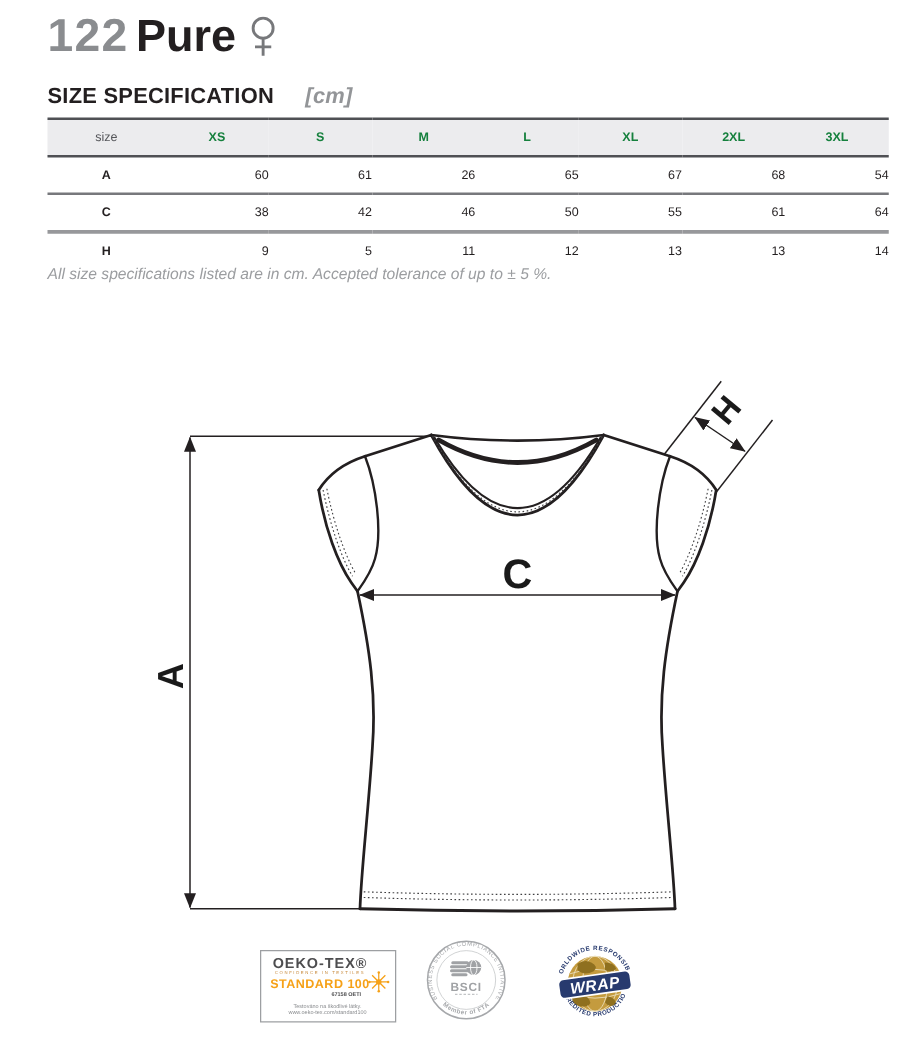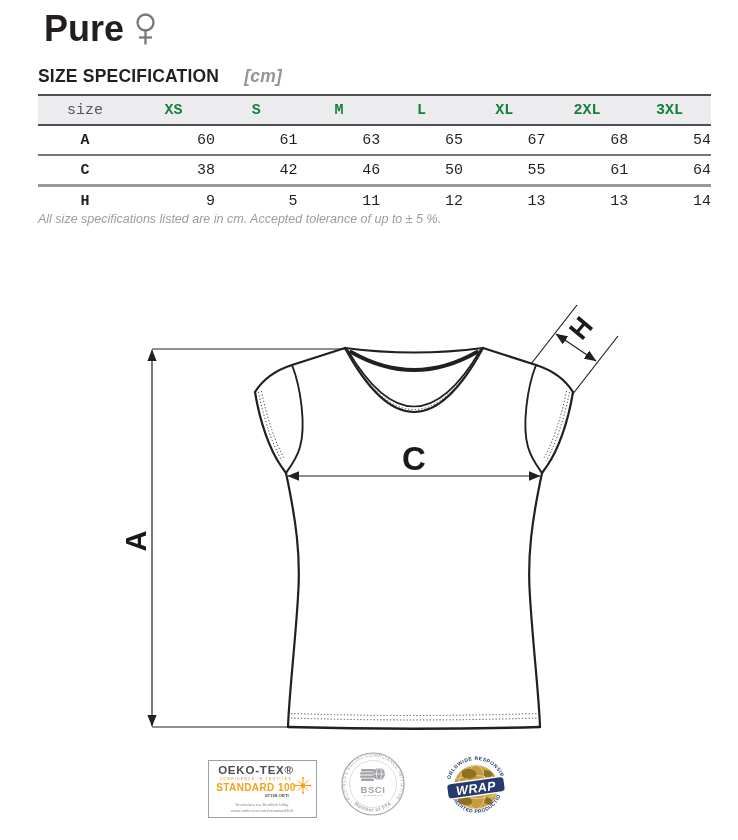--- a/index.html
+++ b/index.html
@@ -11,21 +11,21 @@
   .hdr{position:absolute;left:38px;top:8px;display:flex;align-items:baseline;}
   .hdr .num{font-size:37px;font-weight:800;color:#8a8c8f;letter-spacing:1px;}
   .hdr .name{font-size:36px;font-weight:800;color:#231f20;margin-left:6px;}
   .hdr .sym{margin-left:10px;position:relative;top:5px;}
   
   .sec{position:absolute;left:38px;top:66px;font-size:17.5px;font-weight:800;letter-spacing:.2px;}
   .sec .unit{color:#939598;margin-left:20px;font-style:italic;}
   
   table.sizes{
     position:absolute;left:38px;top:94px;width:673px;border-collapse:collapse;
-    font-size:15px;table-layout:fixed;border-top:2px solid #4f5054;font-family:Liberation Mono, monospace;
+    font-size:10px;table-layout:fixed;border-top:2px solid #4f5054;
   }
   table.sizes th,table.sizes td{height:28px;text-align:center;padding:0;}
   table.sizes col.c0{width:14%;}
   table.sizes thead tr{background:#ececee;border-bottom:2px solid #4f5054;}
   table.sizes thead th{font-weight:700;color:#15803d;}
   table.sizes thead th.size-label{font-weight:400;color:#55565a;}
   table.sizes tbody th{font-weight:700;}
   table.sizes tbody td{font-weight:500;text-align:right;}
   tr.row-A{border-bottom:2px solid #77787c;}
   tr.row-C{border-bottom:3px solid #97989b;}
@@ -37,20 +37,21 @@
   #certs{left:195px;top:745px;width:330px;height:95px;}
   .outline{fill:none;stroke:#231f20;stroke-linecap:round;stroke-linejoin:round;}
   .stitch{fill:none;stroke:#3f3f41;stroke-width:.9;stroke-dasharray:1.3 2;}
   .dim{fill:none;stroke:#231f20;stroke-width:1.2;}
   .dimlabel{fill:#1a1a1a;font-family:"Liberation Sans",sans-serif;font-weight:700;}
 </style>
 </head>
 <body>
 
 <div class="hdr">
+  <span class="num">122</span>
   <span class="name">Pure</span>
   <span class="sym">
     <svg width="23" height="33" viewBox="0 0 23 33">
       <circle cx="11.5" cy="9.5" r="8" fill="none" stroke="#77787b" stroke-width="2.3"></circle>
       <line x1="11.5" y1="17.5" x2="11.5" y2="31.5" stroke="#77787b" stroke-width="2.3"></line>
       <line x1="5" y1="24.5" x2="18" y2="24.5" stroke="#77787b" stroke-width="2.3"></line>
     </svg>
   </span>
 </div>
 
@@ -80,21 +81,21 @@
       <th>XL</th>
       <th>2XL</th>
       <th>3XL</th>
     </tr>
   </thead>
   <tbody>
     <tr class="row-A">
       <th>A</th>
       <td>60</td>
       <td>61</td>
-      <td>63</td>
+      <td>26</td>
       <td>65</td>
       <td>67</td>
       <td>68</td>
       <td>54</td>
     </tr>
     <tr class="row-C">
       <th>C</th>
       <td>38</td>
       <td>42</td>
       <td>46</td>

